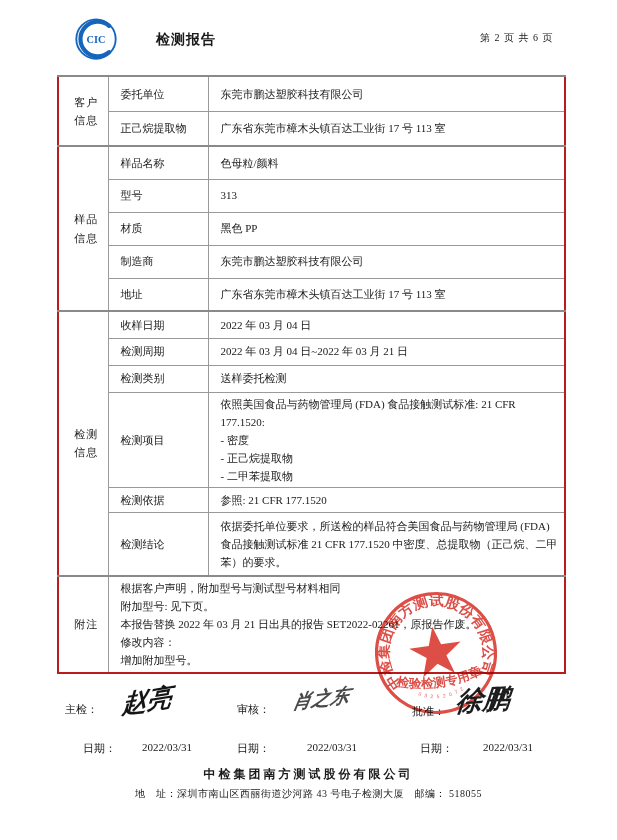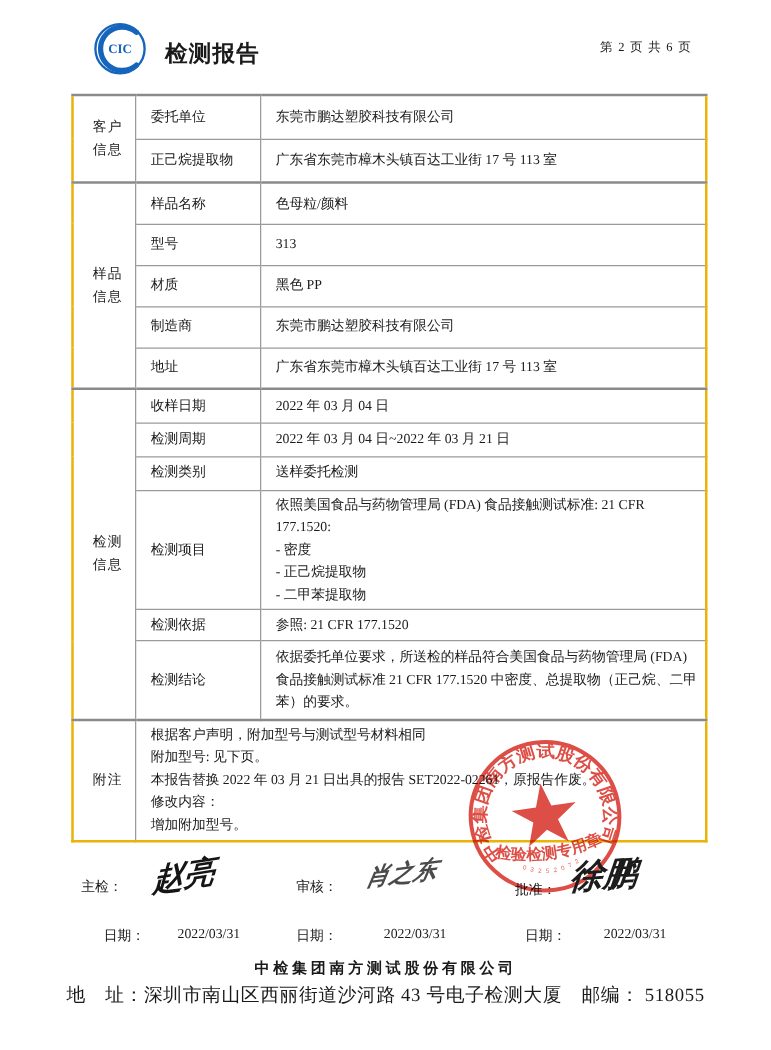--- a/index.html
+++ b/index.html
@@ -3,34 +3,34 @@
 <meta charset="utf-8">
 <style>
   html,body{margin:0;padding:0;background:#fff;}
   .page{
     position:relative;width:617px;height:840px;background:#ffffff;overflow:hidden;
     font-family:"Liberation Serif","DejaVu Serif",serif;color:#1a1a1a;
   }
   
   .hdr{position:absolute;top:0;left:0;width:617px;height:70px;}
   .logo{position:absolute;left:66px;top:16px;width:60px;height:46px;}
-  .hdr-title{position:absolute;left:132px;top:31px;font-size:18px;font-weight:bold;letter-spacing:1px;text-align:center;}
+  .hdr-title{position:absolute;left:156px;top:31px;font-size:14px;font-weight:bold;letter-spacing:1px;text-align:center;}
   .hdr-no{position:absolute;left:236px;top:31px;font-size:11.5px;font-weight:bold;}
   .hdr-page{position:absolute;left:480px;top:31px;font-size:10px;font-weight:normal;letter-spacing:1px;}
   
   table.rpt{
     position:absolute;left:57px;top:75px;width:507px;
     border-collapse:collapse;table-layout:fixed;
     font-size:11px;
   }
   table.rpt td{
     border:1px solid #9a9a9a;vertical-align:middle;
     padding:2px 6px 2px 12px;line-height:1.65;
   }
-  table.rpt{border:2px solid #eab308;}
+  table.rpt{border:2px solid #b91c1c;}
   td.sec-name{
     text-align:center;padding:2px;white-space:pre-line;line-height:2.1;letter-spacing:1px;
   }
   td.val{padding-left:14px;white-space:pre-line;}
   tr.sec-top td{border-top:2px solid #8a8a8a;}
   
   .stamp{
     position:absolute;left:372px;top:589px;width:128px;height:128px;
     transform:rotate(-8deg);opacity:.88;mix-blend-mode:multiply;z-index:5;
     pointer-events:none;
@@ -41,21 +41,21 @@
   .sig{
     position:absolute;font-family:"DejaVu Sans",sans-serif;font-style:italic;font-weight:600;
     white-space:nowrap;z-index:6;
   }
   .sig1{left:122px;top:8px;font-size:25px;transform:rotate(-9deg) skewX(-12deg);color:#151515;}
   .sig2{left:293px;top:10px;font-size:19px;transform:rotate(-7deg) skewX(-18deg);color:#4a4a4a;}
   .sig3{left:456px;top:6px;font-size:27px;transform:rotate(-4deg) skewX(-10deg);color:#1c1c1c;}
   
   .footer{position:absolute;left:0;top:766px;width:617px;text-align:center;}
   .f-company{font-size:12px;font-weight:bold;letter-spacing:3px;}
-  .f-line{font-size:15px;margin-top:4px;letter-spacing:.5px;}
+  .f-line{font-size:10px;margin-top:4px;letter-spacing:.5px;}
   .f-link{color:#0645ad;text-decoration:underline;cursor:pointer;}
 </style>
 </head>
 <body>
 
 <div class="page">
 
   <div class="hdr">
     <svg class="logo" viewBox="0 0 64 48">
       <ellipse cx="32" cy="24" rx="21" ry="21" fill="none" stroke="#1565bd" stroke-width="2"></ellipse>

